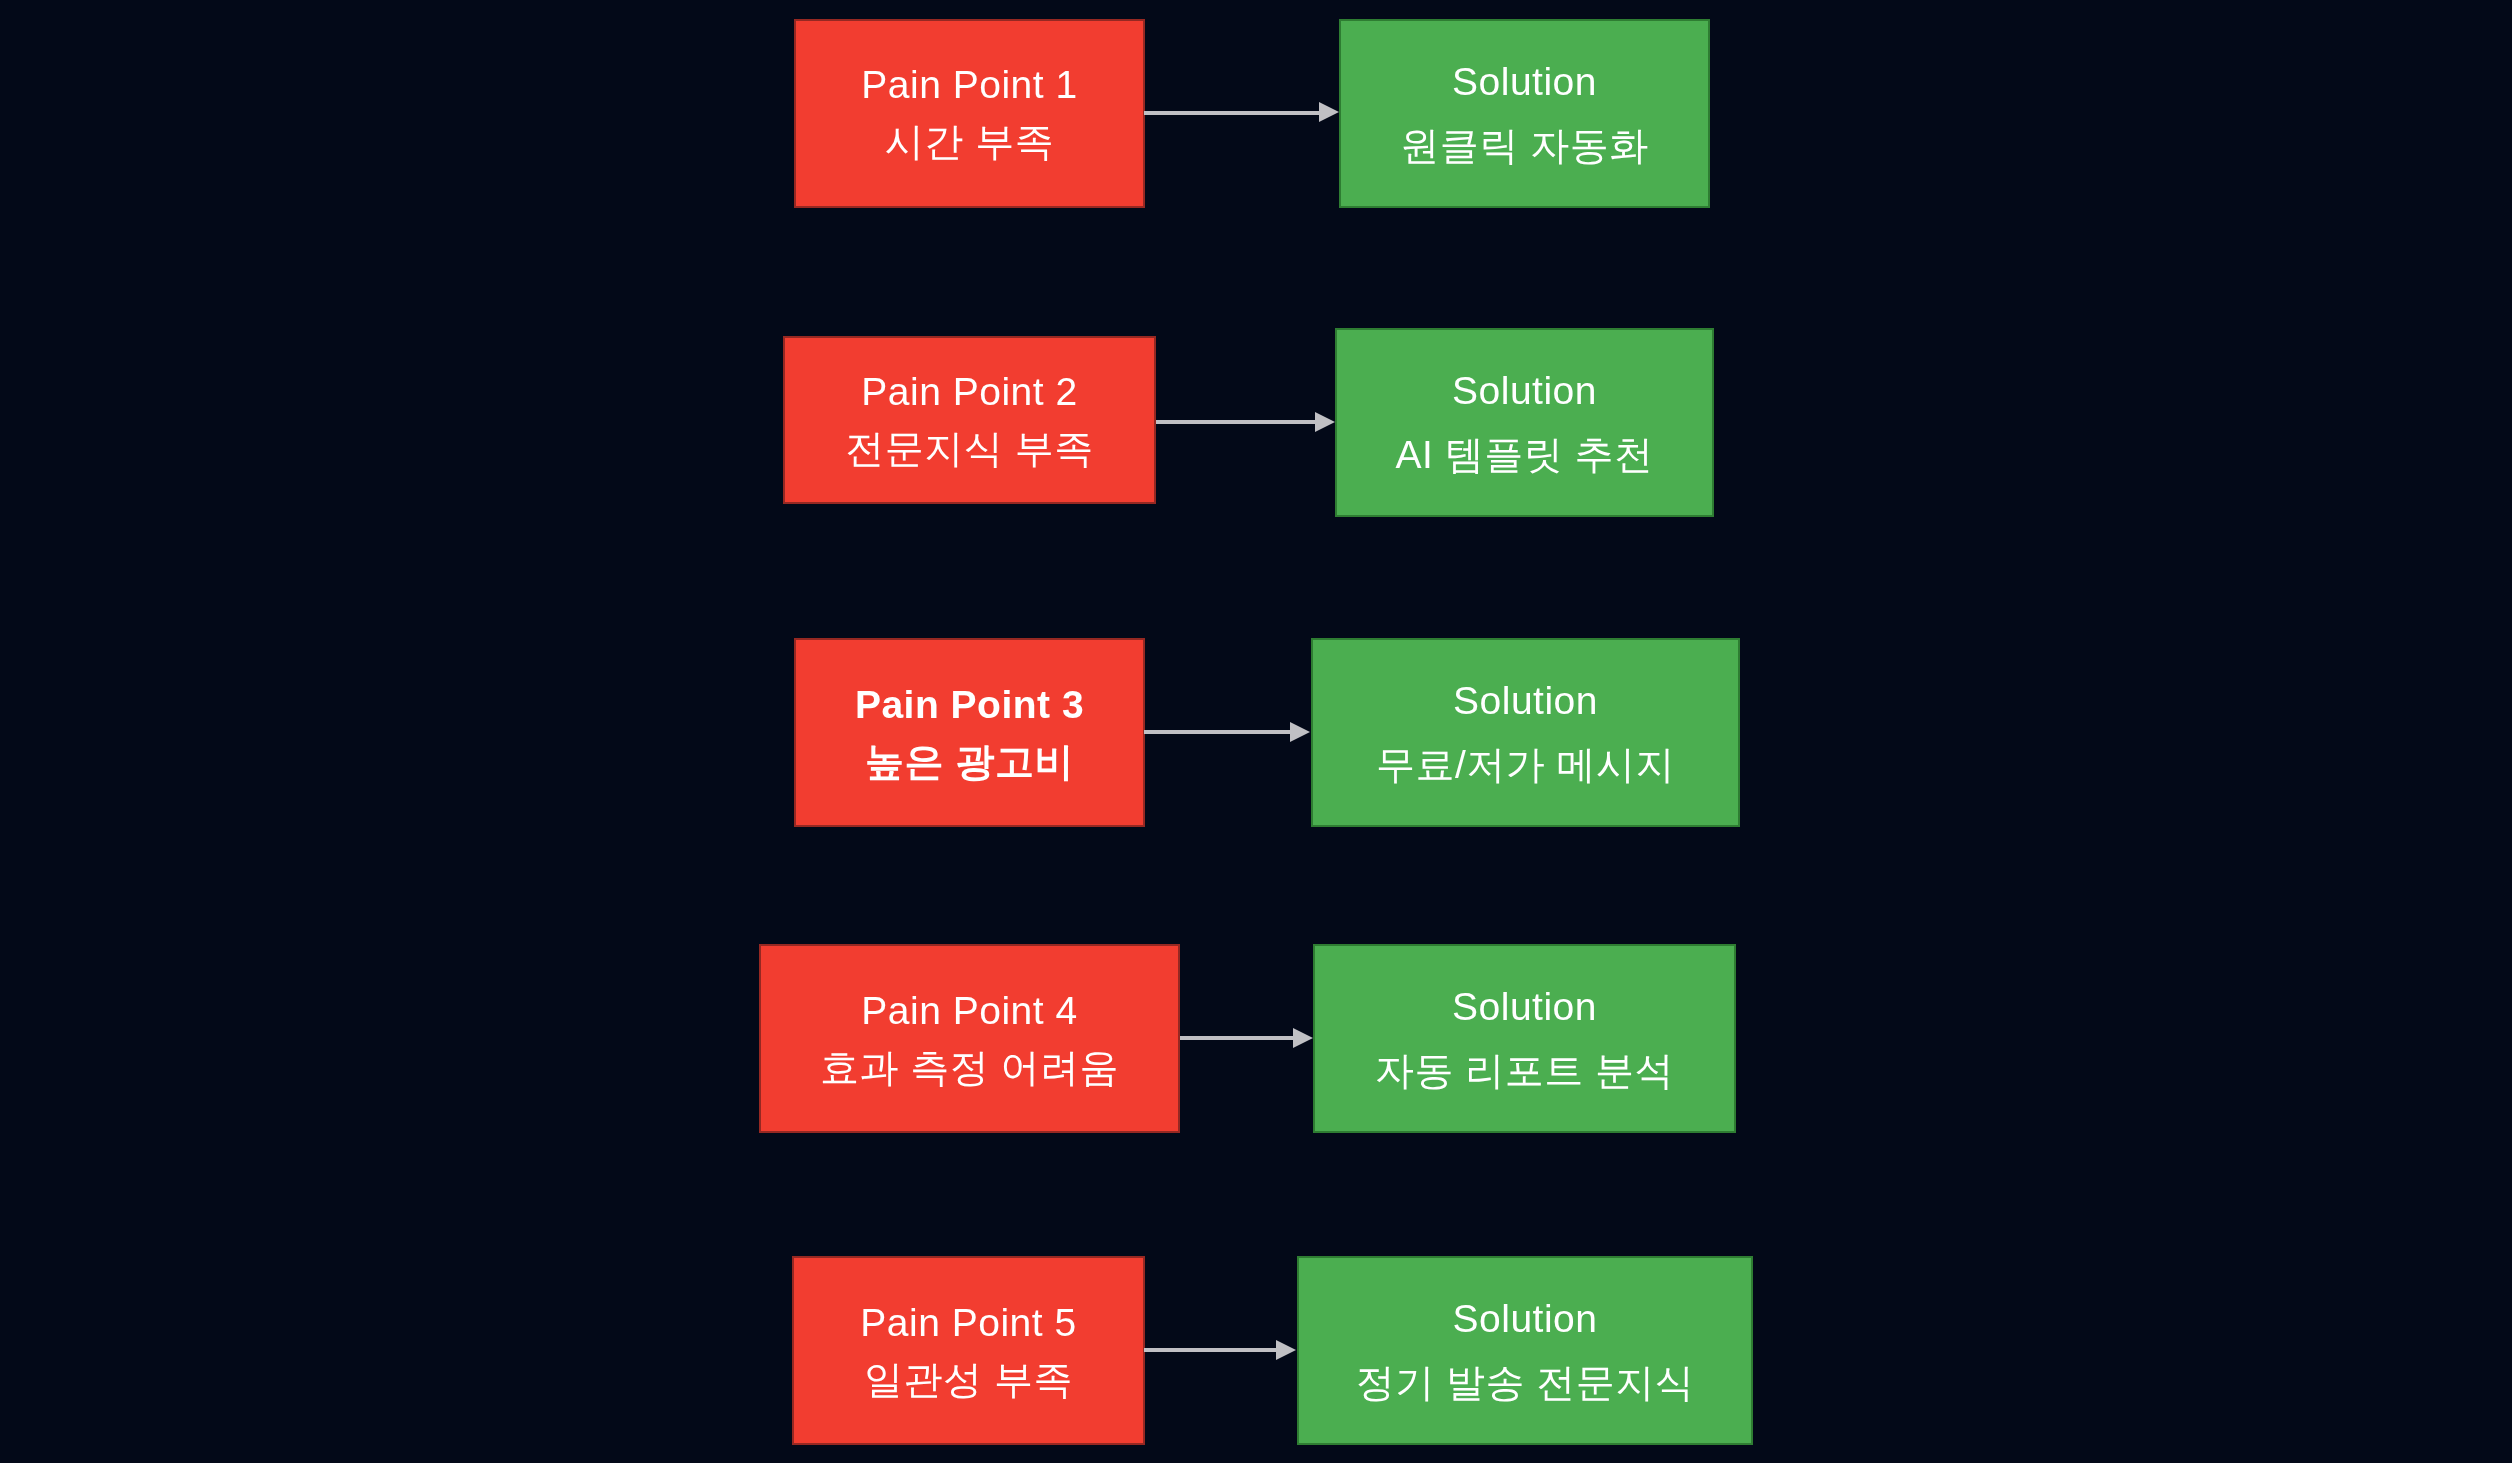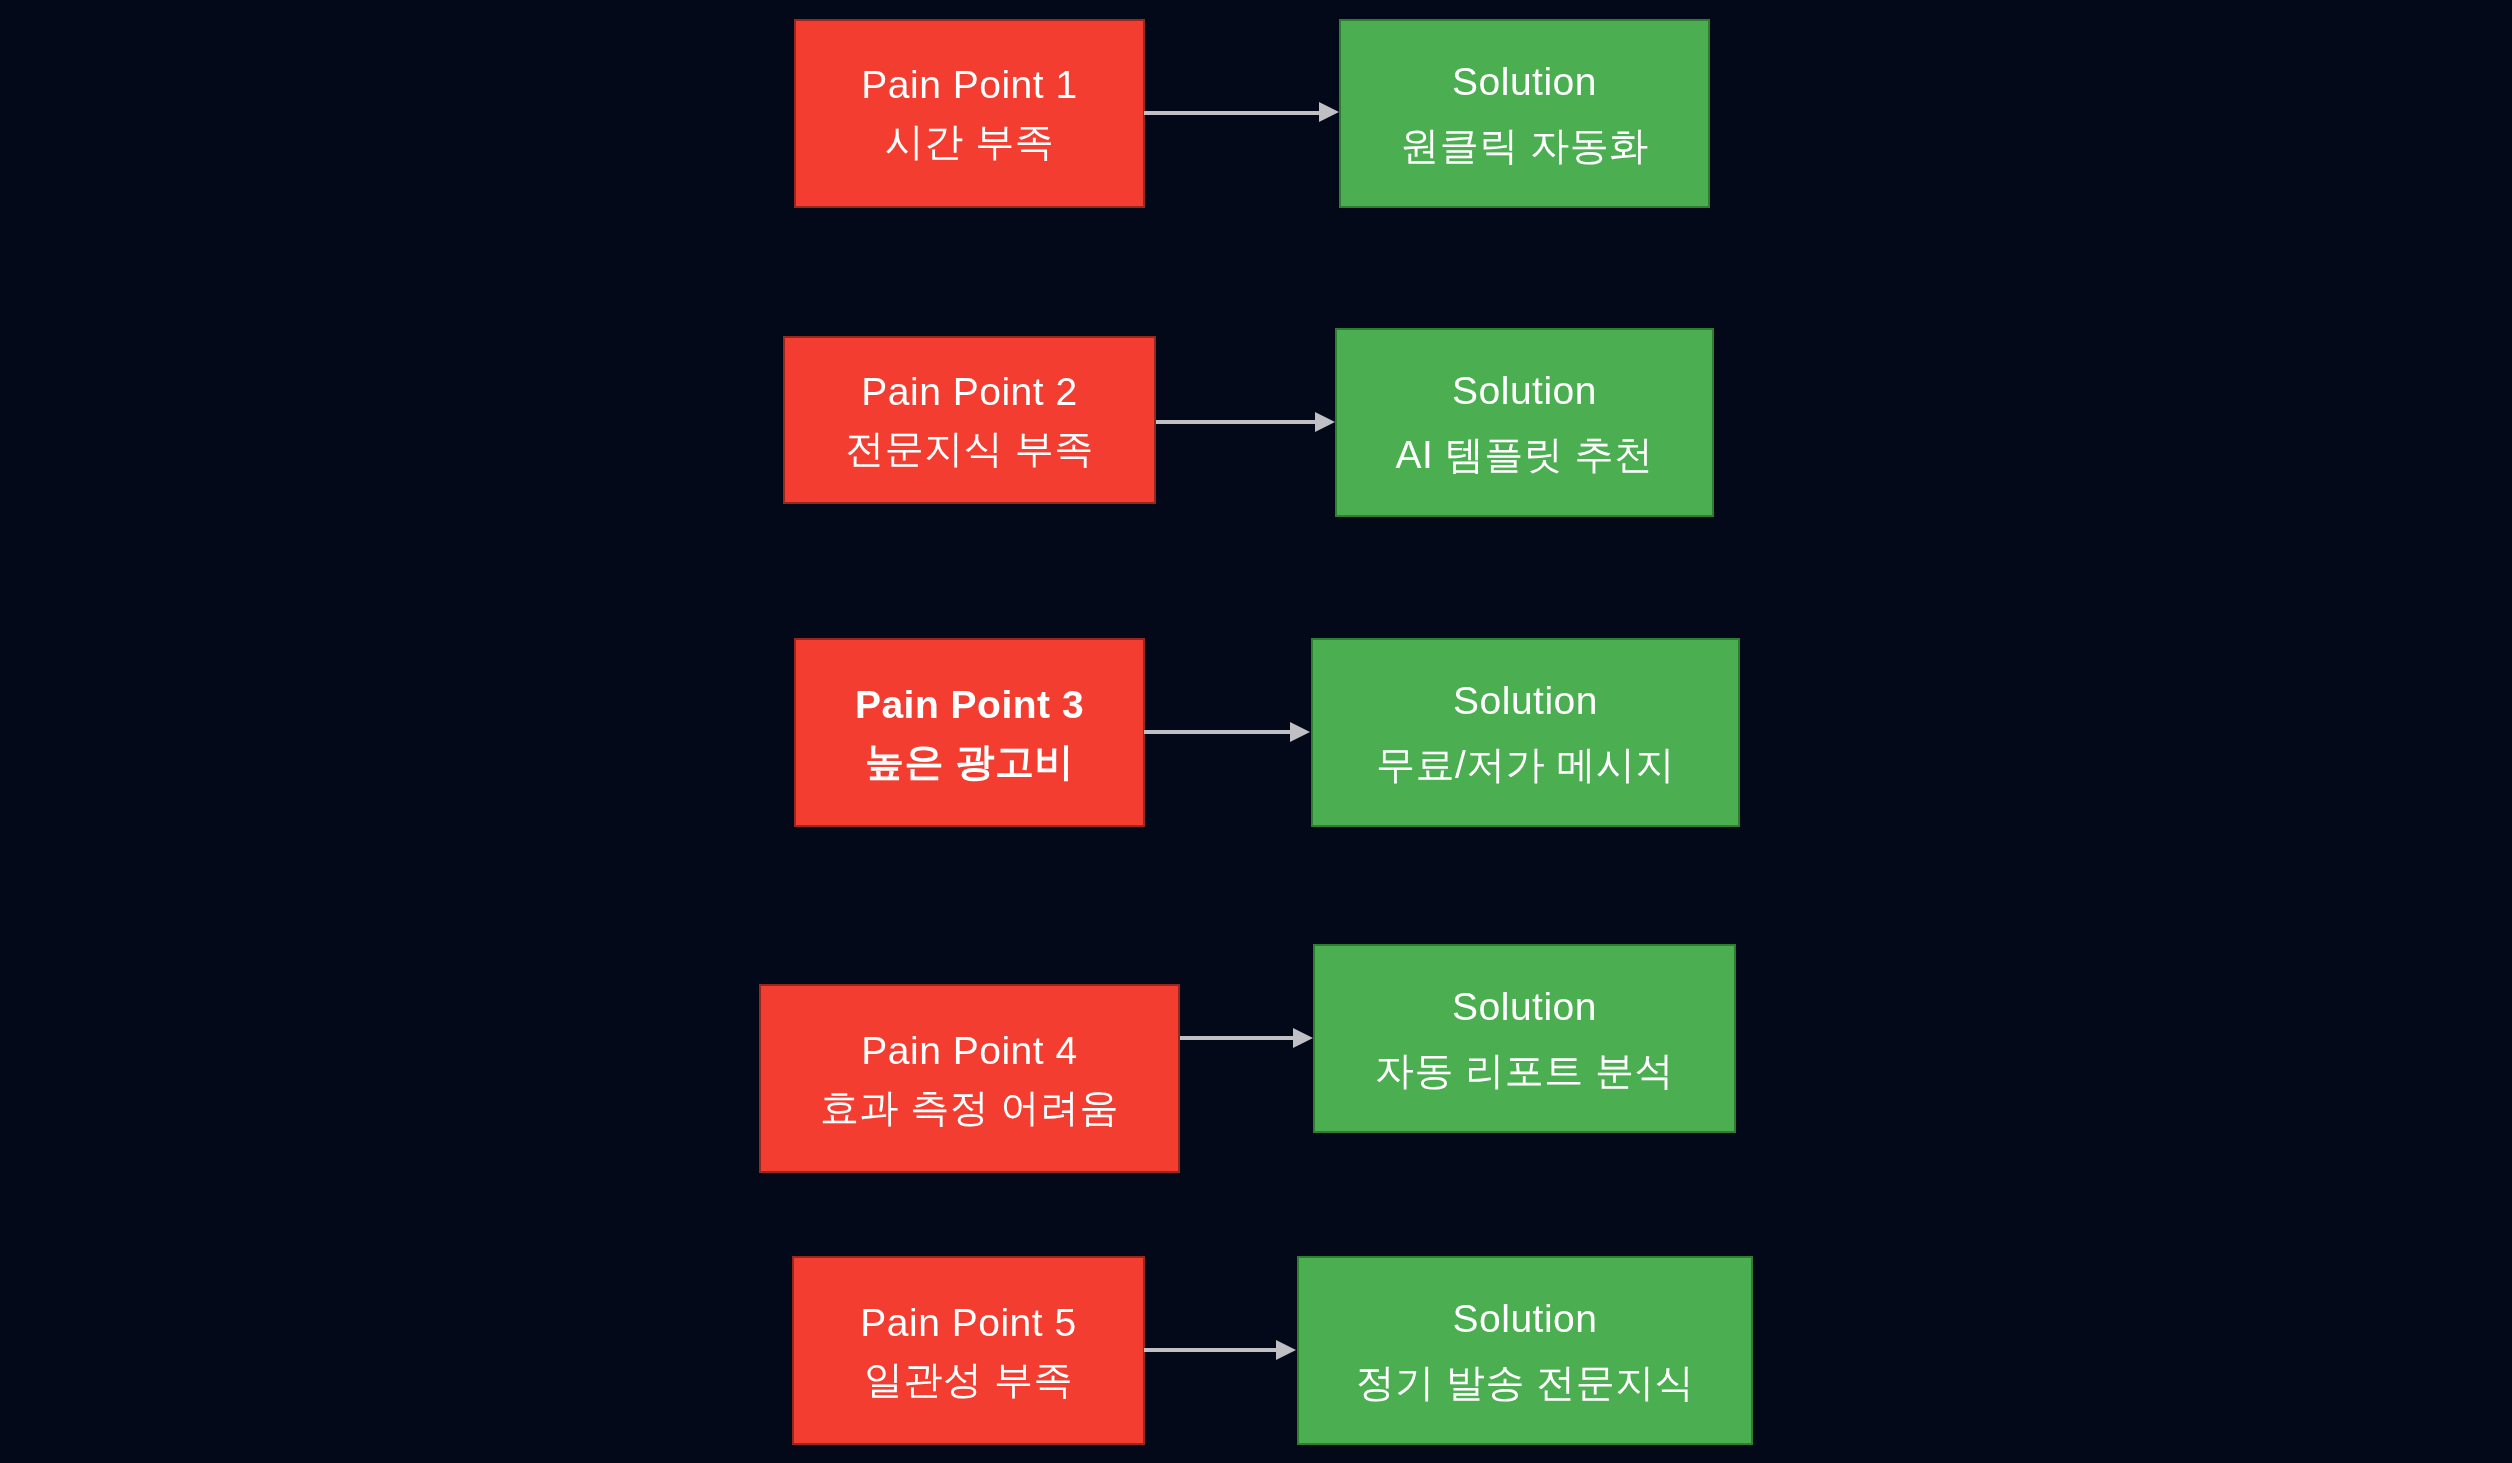--- a/index.html
+++ b/index.html
@@ -84,21 +84,21 @@
     <div>Pain Point 3</div>
     <div>높은 광고비</div>
   </div>
   <div class="arrow-line" style="left:1144px; top:730px; width:148px;"></div>
   <div class="arrow-head" style="left:1290px; top:722px;"></div>
   <div class="node solution" style="left:1311px; top:638px; width:429px; height:189px;">
     <div>Solution</div>
     <div>무료/저가 메시지</div>
   </div>
 
-  <div class="node pain" style="left:759px; top:944px; width:421px; height:189px;margin-top:40px;">
+  <div class="node pain" style="left:759px; top:944px; width:421px; height:189px;">
     <div>Pain Point 4</div>
     <div>효과 측정 어려움</div>
   </div>
   <div class="arrow-line" style="left:1180px; top:1036px; width:115px;"></div>
   <div class="arrow-head" style="left:1293px; top:1028px;"></div>
   <div class="node solution" style="left:1313px; top:944px; width:423px; height:189px;">
     <div>Solution</div>
     <div>자동 리포트 분석</div>
   </div>
 

